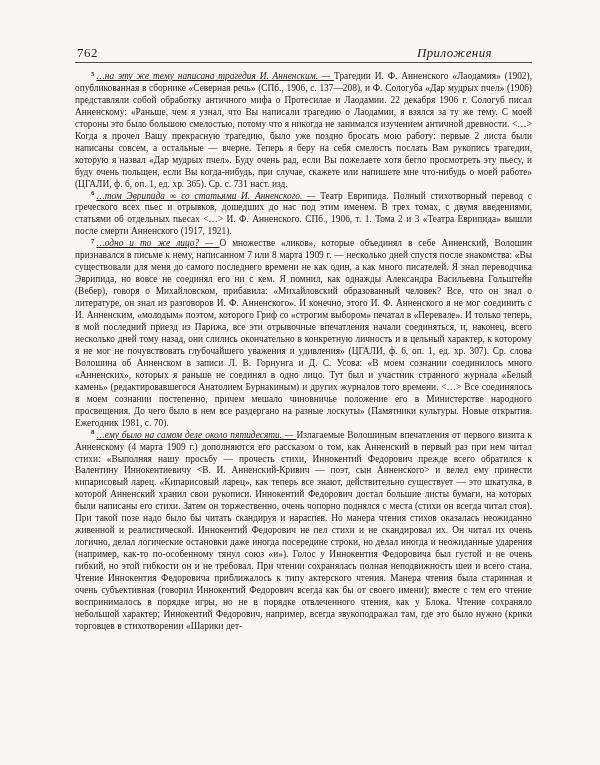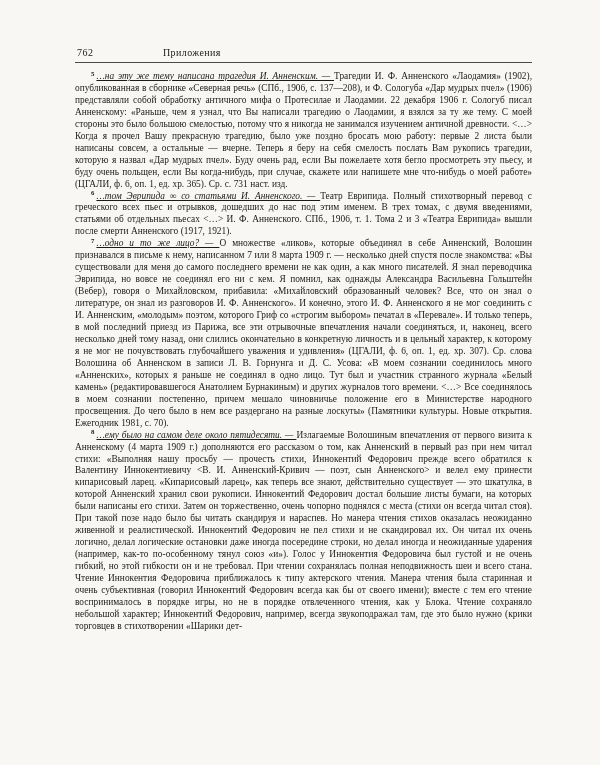--- a/index.html
+++ b/index.html
@@ -19,33 +19,33 @@
   }
   .content {
     position: absolute;
     top: 46px;
     left: 75px;
     width: 457px;
   }
   .running-head {
     display: flex;
     align-items: baseline;
-    font-size: 10px;
+    font-size: 13px;
     line-height: 13px;
     padding: 0 2px;
-    gap: 34px;
   }
   .page-num {
     width: 90px;
     text-align: left;
     letter-spacing: 0.5px;
   }
   .head-title {
     flex: 1;
-    text-align: left;
+    text-align: right;
+    font-style: italic;
     letter-spacing: 0.4px;
     
     transform: translateX(-38px);
   }
   .head-rule {
     border: 0;
     border-top: 1px solid #4a4a48;
     margin: 3px 0 8px 0;
   }
   .notes p {

